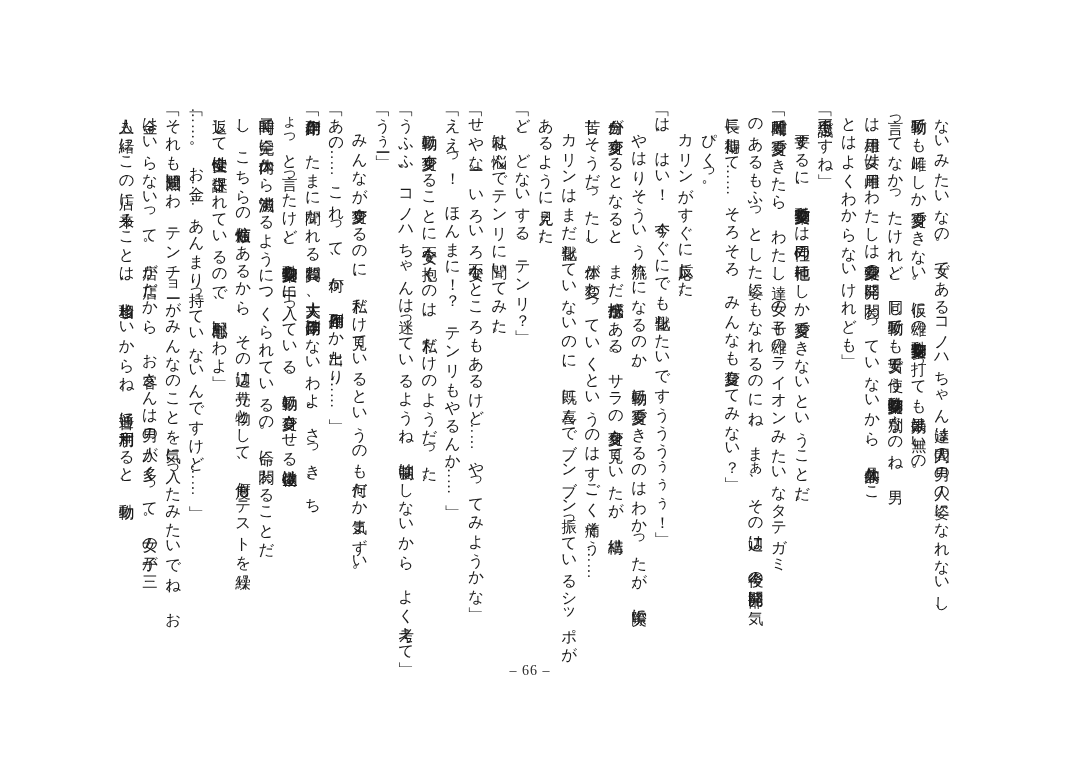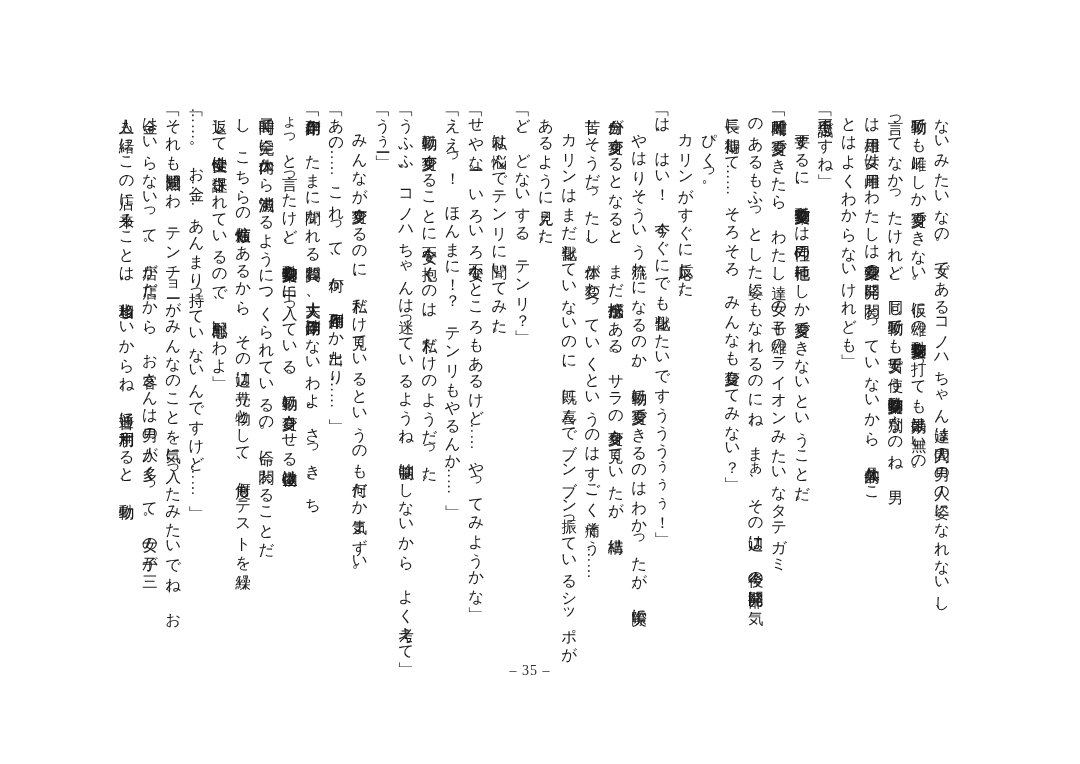--- a/index.html
+++ b/index.html
@@ -77,14 +77,14 @@
     <div class="line">「副作用か。たまに聞かれる質問ね。大丈夫、副作用はないわよ。さっき、ち</div>
     <div class="line">ょっと言ったけど、動物変身薬の中に入っている、動物に変身させる微生物は、</div>
     <div class="line">二時間で完全に体内から消滅するようにつくられているの。命に関わることだ</div>
     <div class="line">し、こちらの信頼性もあるから、その辺は売り物として、何度もテストを繰り</div>
     <div class="line">返して安全性は保証されているので、心配無いわよ」</div>
     <div class="line">「……。お金……あんまり持っていないんですけど……」</div>
     <div class="line">「それも問題無いわ。テンチョーがみんなのことを気に入ったみたいでね。お</div>
     <div class="line">金はいらないって。店が店だから、お客さんは男の人が多くって。女の子が三</div>
     <div class="line">人も一緒にこの店に来ることは、相当珍しいからね。普通に利用すると、動物</div>
   </div>
-  <div class="page-number">– 35 –</div>
+  <div class="page-number">– 66 –</div>
 </div>
 
 </body></html>

